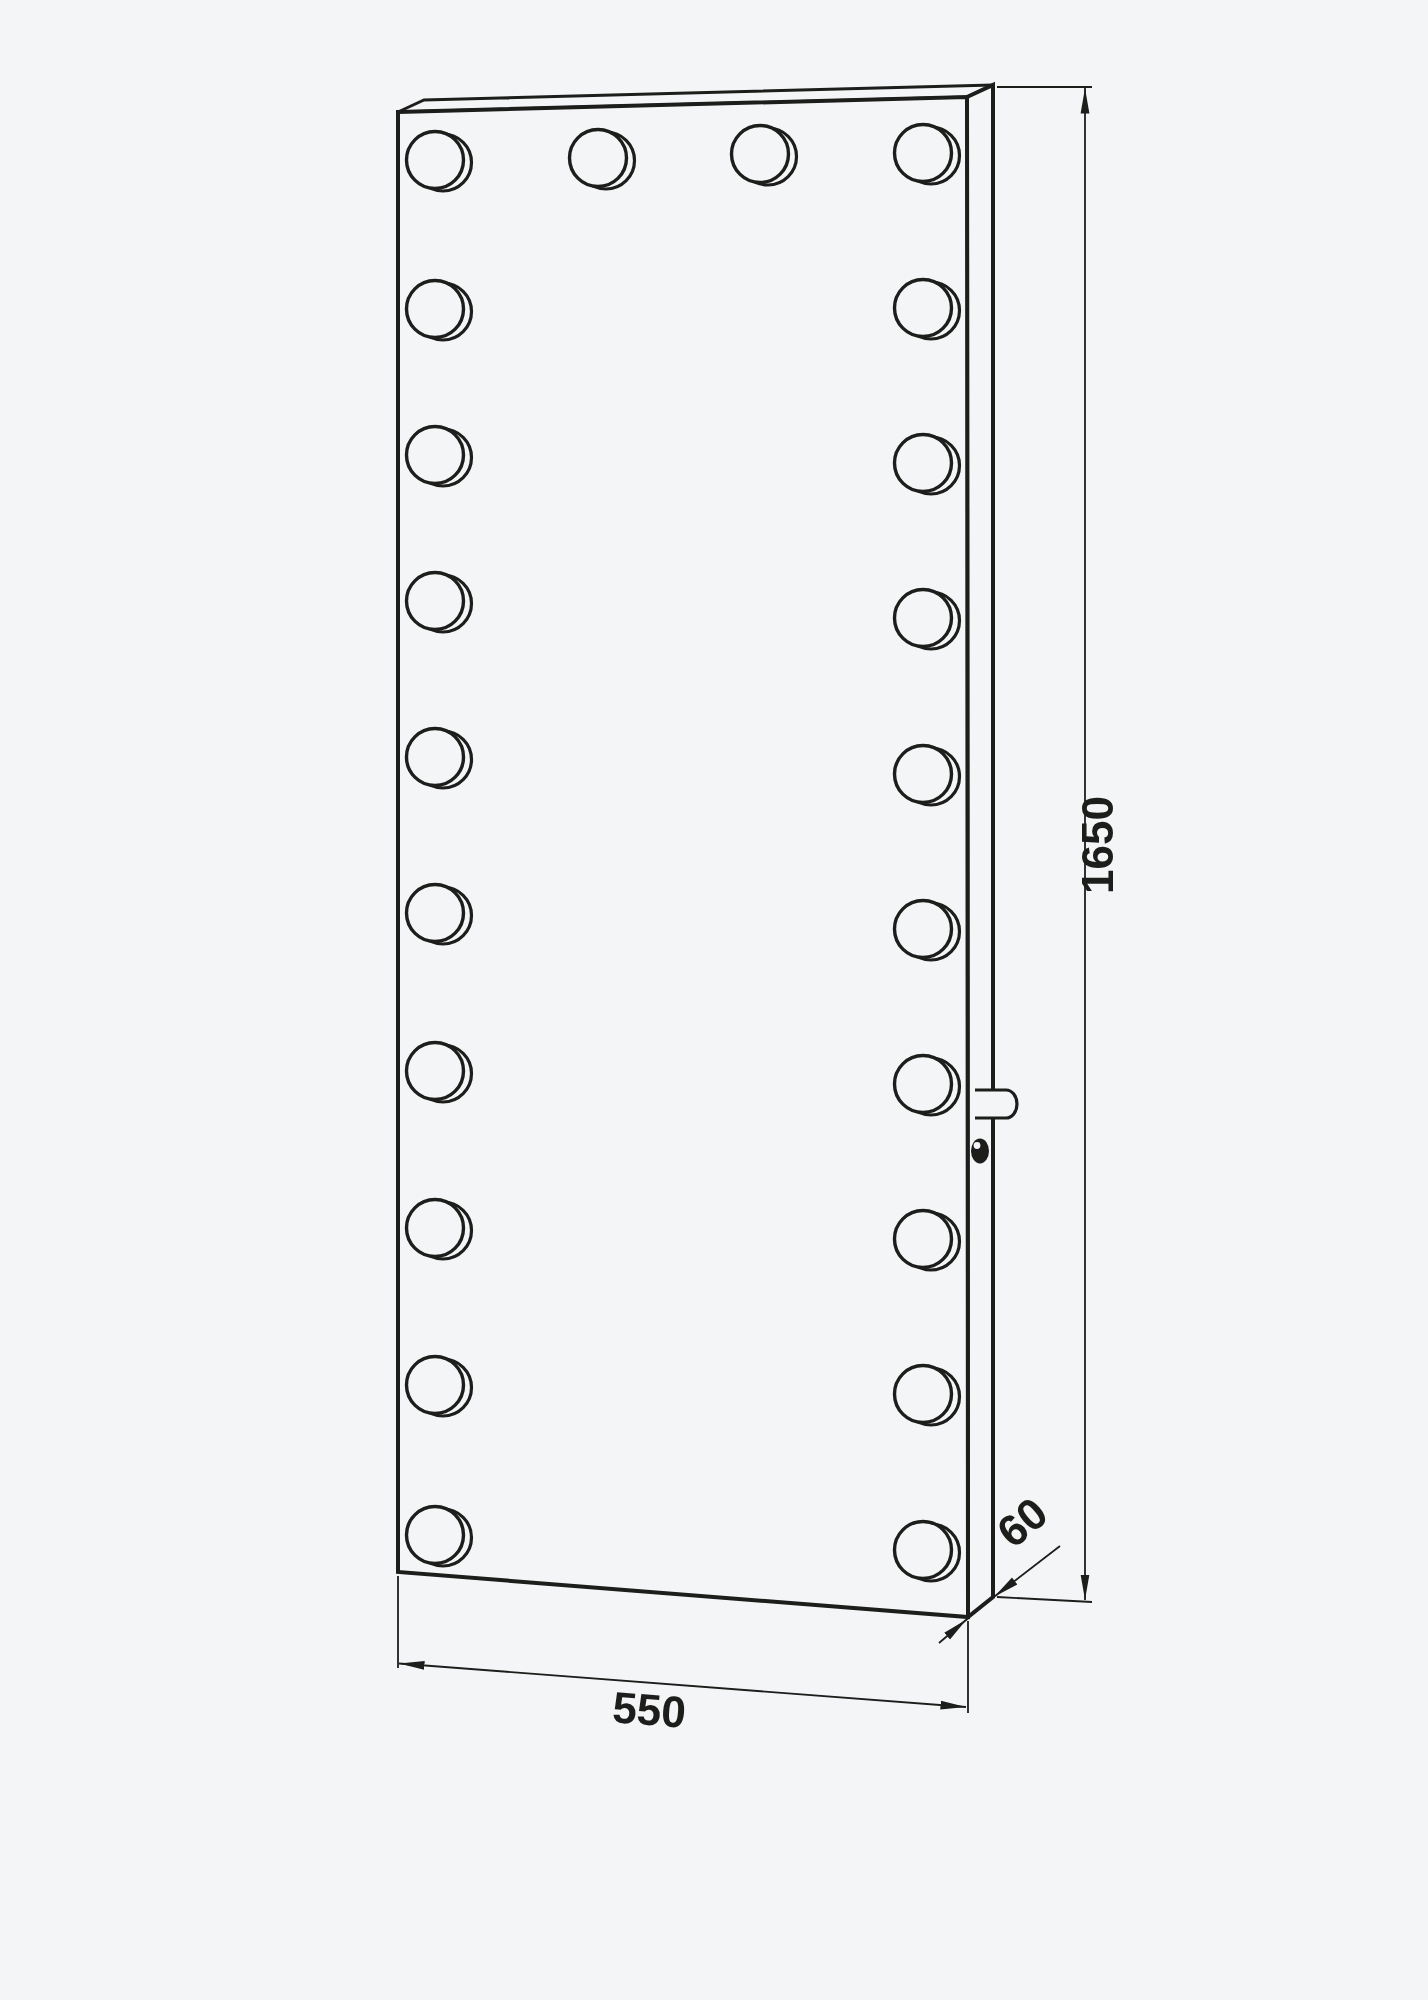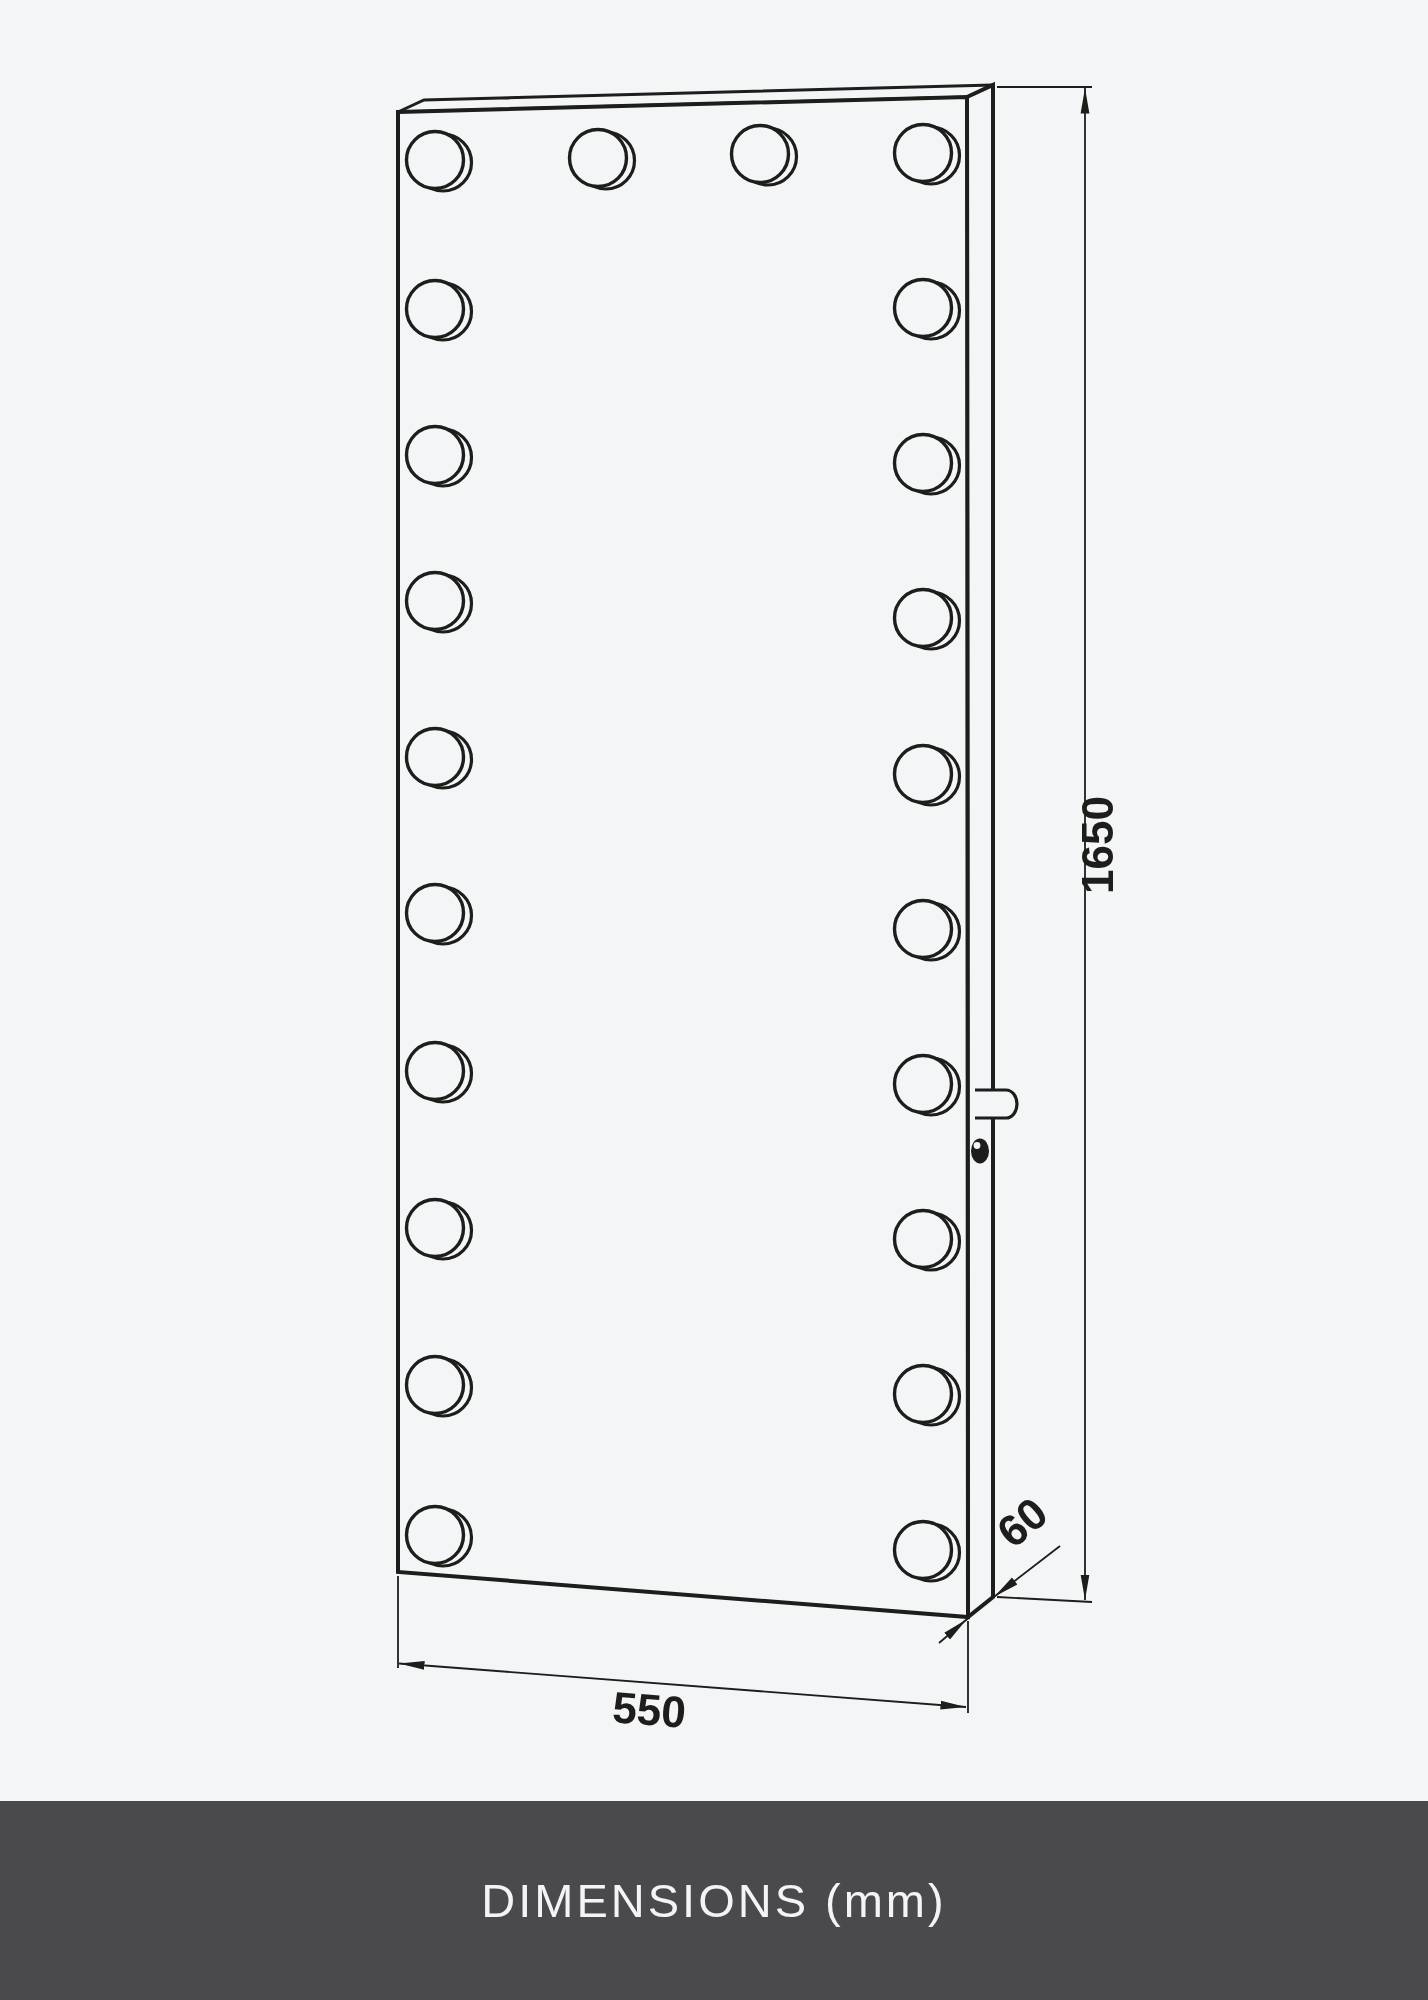--- a/index.html
+++ b/index.html
@@ -136,17 +136,14 @@
 
       <g>
         <line class="dim" x1="939" y1="1643" x2="966.5" y2="1619.5" marker-end="url(#arrow)"></line>
         <line class="dim" x1="1060" y1="1546" x2="994.5" y2="1596.5" marker-end="url(#arrow)"></line>
         <text class="dim-label" font-size="42" transform="translate(1032,1534) rotate(-40)">60</text>
       </g>
 
     </svg>
   </div>
 
-  <div class="footer">
-    <span class="footer-title">DIMENSIONS (mm)</span>
-  </div>
 
 </div>
 
 </body></html>

